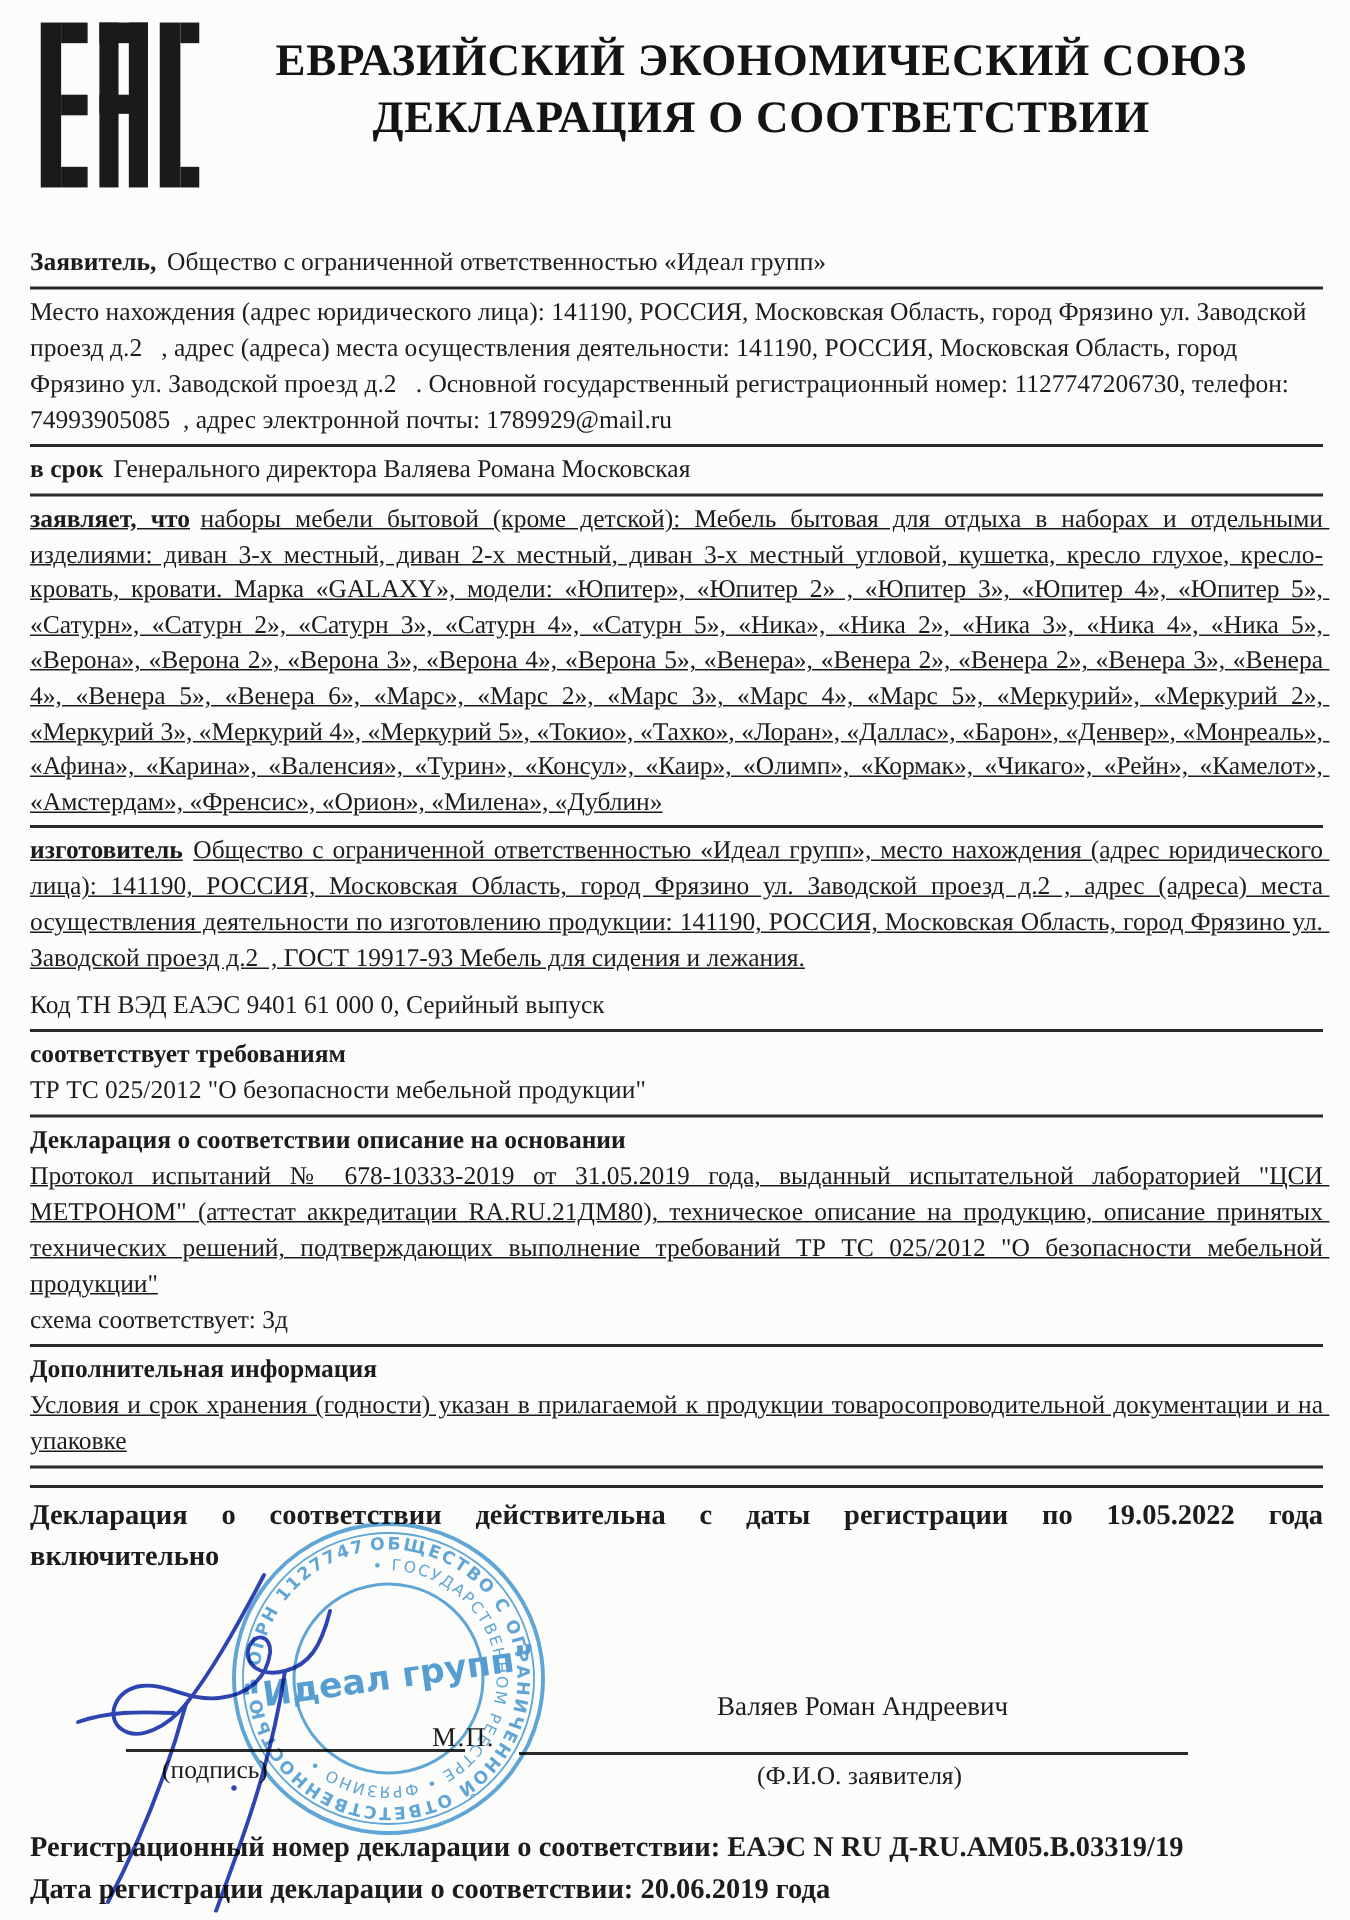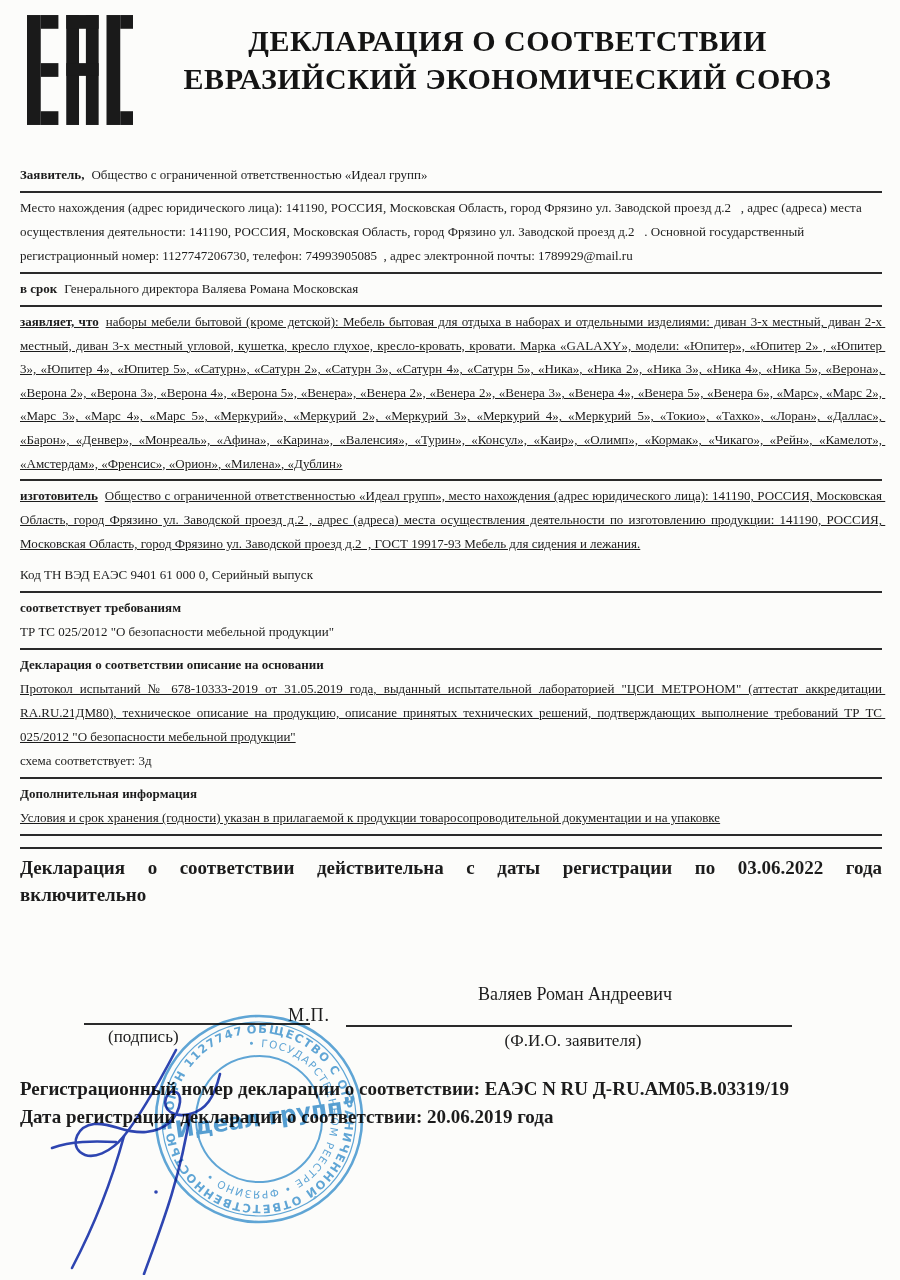--- a/index.html
+++ b/index.html
@@ -8,21 +8,21 @@
     background:#fcfcfa;color:#1c1c1c;overflow:hidden;
     font-family:"Liberation Serif","DejaVu Serif",serif;
   }
   .content{padding:0 18px 0 20px;position:relative;}
   
   .hdr{display:flex;align-items:flex-start;padding-top:14px;height:146px;}
   .eac-logo{margin-left:7px;flex:0 0 auto;}
   .titles{flex:1 1 auto;text-align:center;padding-top:8px;
     font-weight:bold;font-size:30px;line-height:38px;letter-spacing:.5px;color:#141414;}
   
-  .row{padding:3px 0 4px;font-size:13px;line-height:24px;position:relative;z-index:2;}
+  .row{padding:3px 0 4px;font-size:17px;line-height:24px;position:relative;z-index:2;}
   .bline{border-bottom:2px solid #2a2a2a;}
   .row p{margin:0;white-space:pre-wrap;}
   .just{text-align:justify;text-decoration:underline;}
   b.lbl{font-weight:bold;margin-right:7px;}
   .tight{line-height:23.6px;}
   .dbl-gap{height:11px;border-bottom:2px solid #2a2a2a;position:relative;z-index:2;}
   .validity{margin-top:5px;font-weight:bold;font-size:19px;line-height:27px;
     text-align:justify;word-spacing:7px;position:relative;z-index:2;}
   
   .sigzone{position:relative;height:140px;z-index:2;}
@@ -54,22 +54,22 @@
           <rect x="40" y="0" width="13" height="112"></rect>
             <rect x="60" y="0" width="13" height="112"></rect>
             <rect x="40" y="0" width="33" height="14"></rect>
             <rect x="40" y="49" width="33" height="13"></rect>
           <rect x="81" y="0" width="14" height="112"></rect>
             <rect x="95" y="0" width="13" height="14"></rect>
             <rect x="95" y="98" width="13" height="14"></rect>
         </g>
       </svg>
       <div class="titles">
+        <div>ЕВРАЗИЙСКИЙ ЭКОНОМИЧЕСКИЙ СОЮЗ</div>
         <div>ДЕКЛАРАЦИЯ О СООТВЕТСТВИИ</div>
-        <div>ЕВРАЗИЙСКИЙ ЭКОНОМИЧЕСКИЙ СОЮЗ</div>
       </div>
     </div>
 
     <div class="row bline">
         <p><b class="lbl">Заявитель,</b><span>Общество с ограниченной ответственностью «Идеал групп»</span></p>
       </div>
 
     <div class="row bline">
         <p>Место нахождения (адрес юридического лица): 141190, РОССИЯ, Московская Область, город Фрязино ул. Заводской проезд д.2   , адрес (адреса) места осуществления деятельности: 141190, РОССИЯ, Московская Область, город Фрязино ул. Заводской проезд д.2   . Основной государственный регистрационный номер: 1127747206730, телефон: 74993905085  , адрес электронной почты: 1789929@mail.ru</p>
       </div>
@@ -101,21 +101,21 @@
       <p>схема соответствует: 3д</p>
     </div>
 
     <div class="row bline">
       <p><b>Дополнительная информация</b></p>
       <p class="just">Условия и срок хранения (годности) указан в прилагаемой к продукции товаросопроводительной документации и на упаковке</p>
     </div>
 
     <div class="dbl-gap"></div>
 
-    <p class="validity">Декларация о соответствии действительна с даты регистрации по 03.06.2022 года включительно</p>
+    <p class="validity">Декларация о соответствии действительна с даты регистрации по 19.05.2022 года включительно</p>
 
     <div class="sigzone">
       <div class="sig-line-left"></div>
       <div class="sig-caption">(подпись)</div>
       <div class="mp">М.П.</div>
       <div class="fio-name">Валяев Роман Андреевич</div>
       <div class="fio-line"></div>
       <div class="fio-caption">(Ф.И.О. заявителя)</div>
     </div>
 

